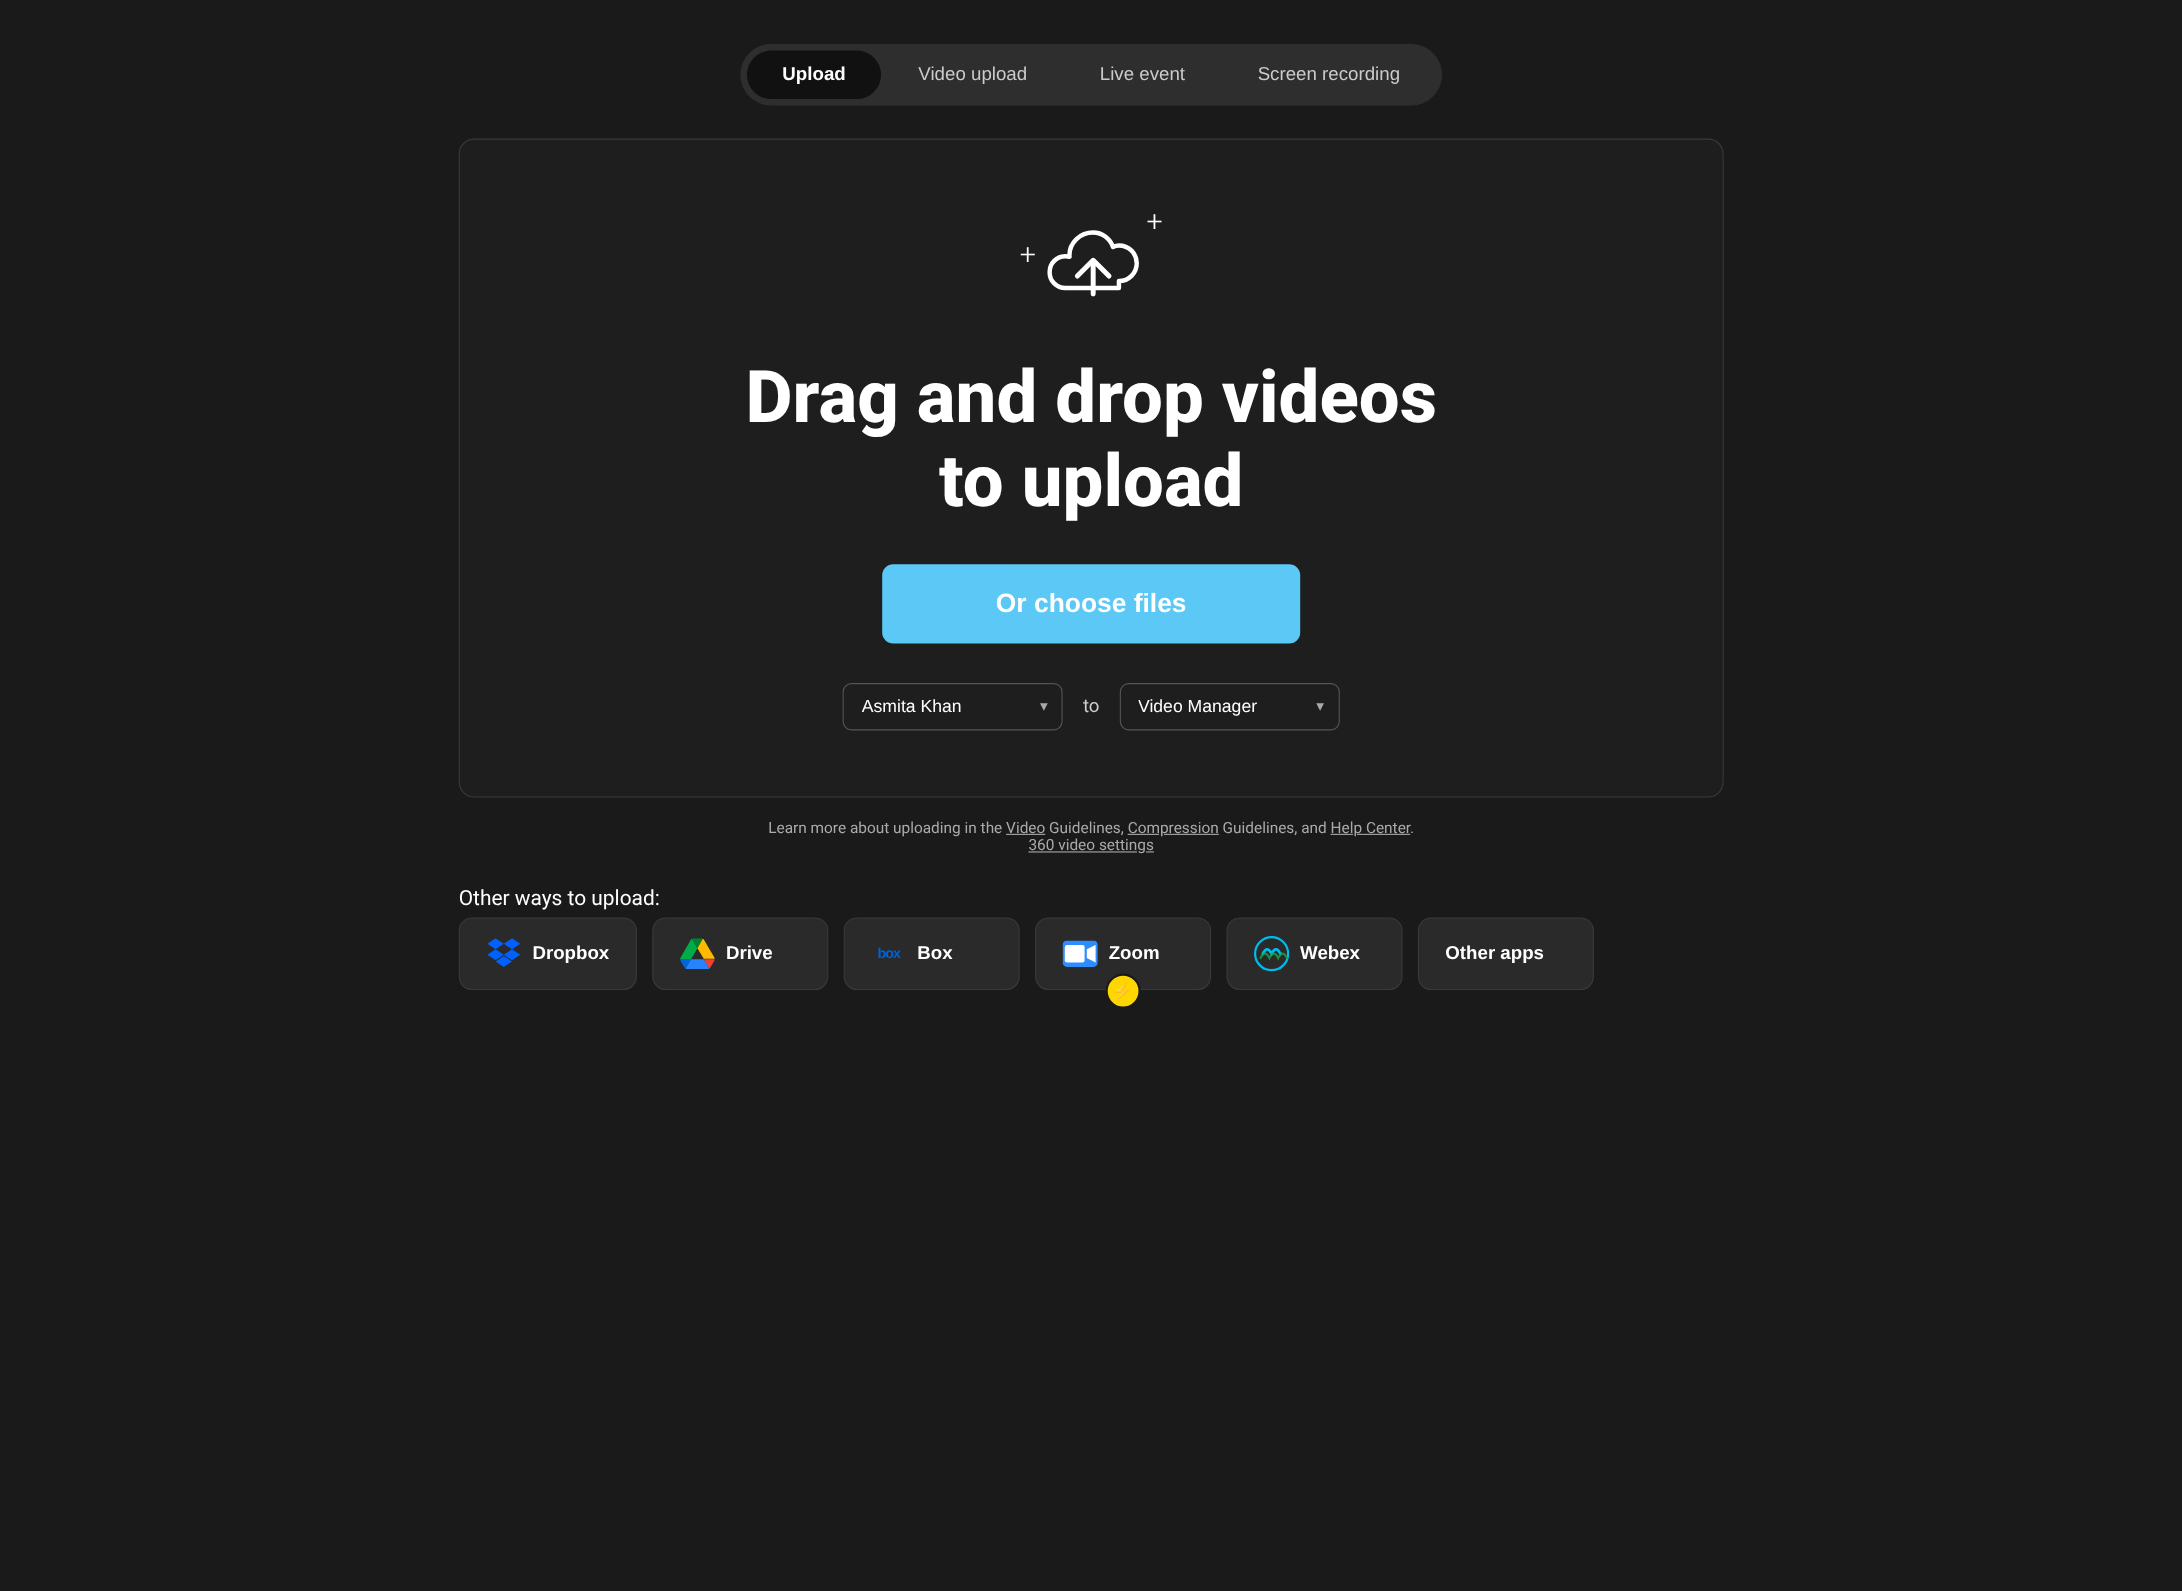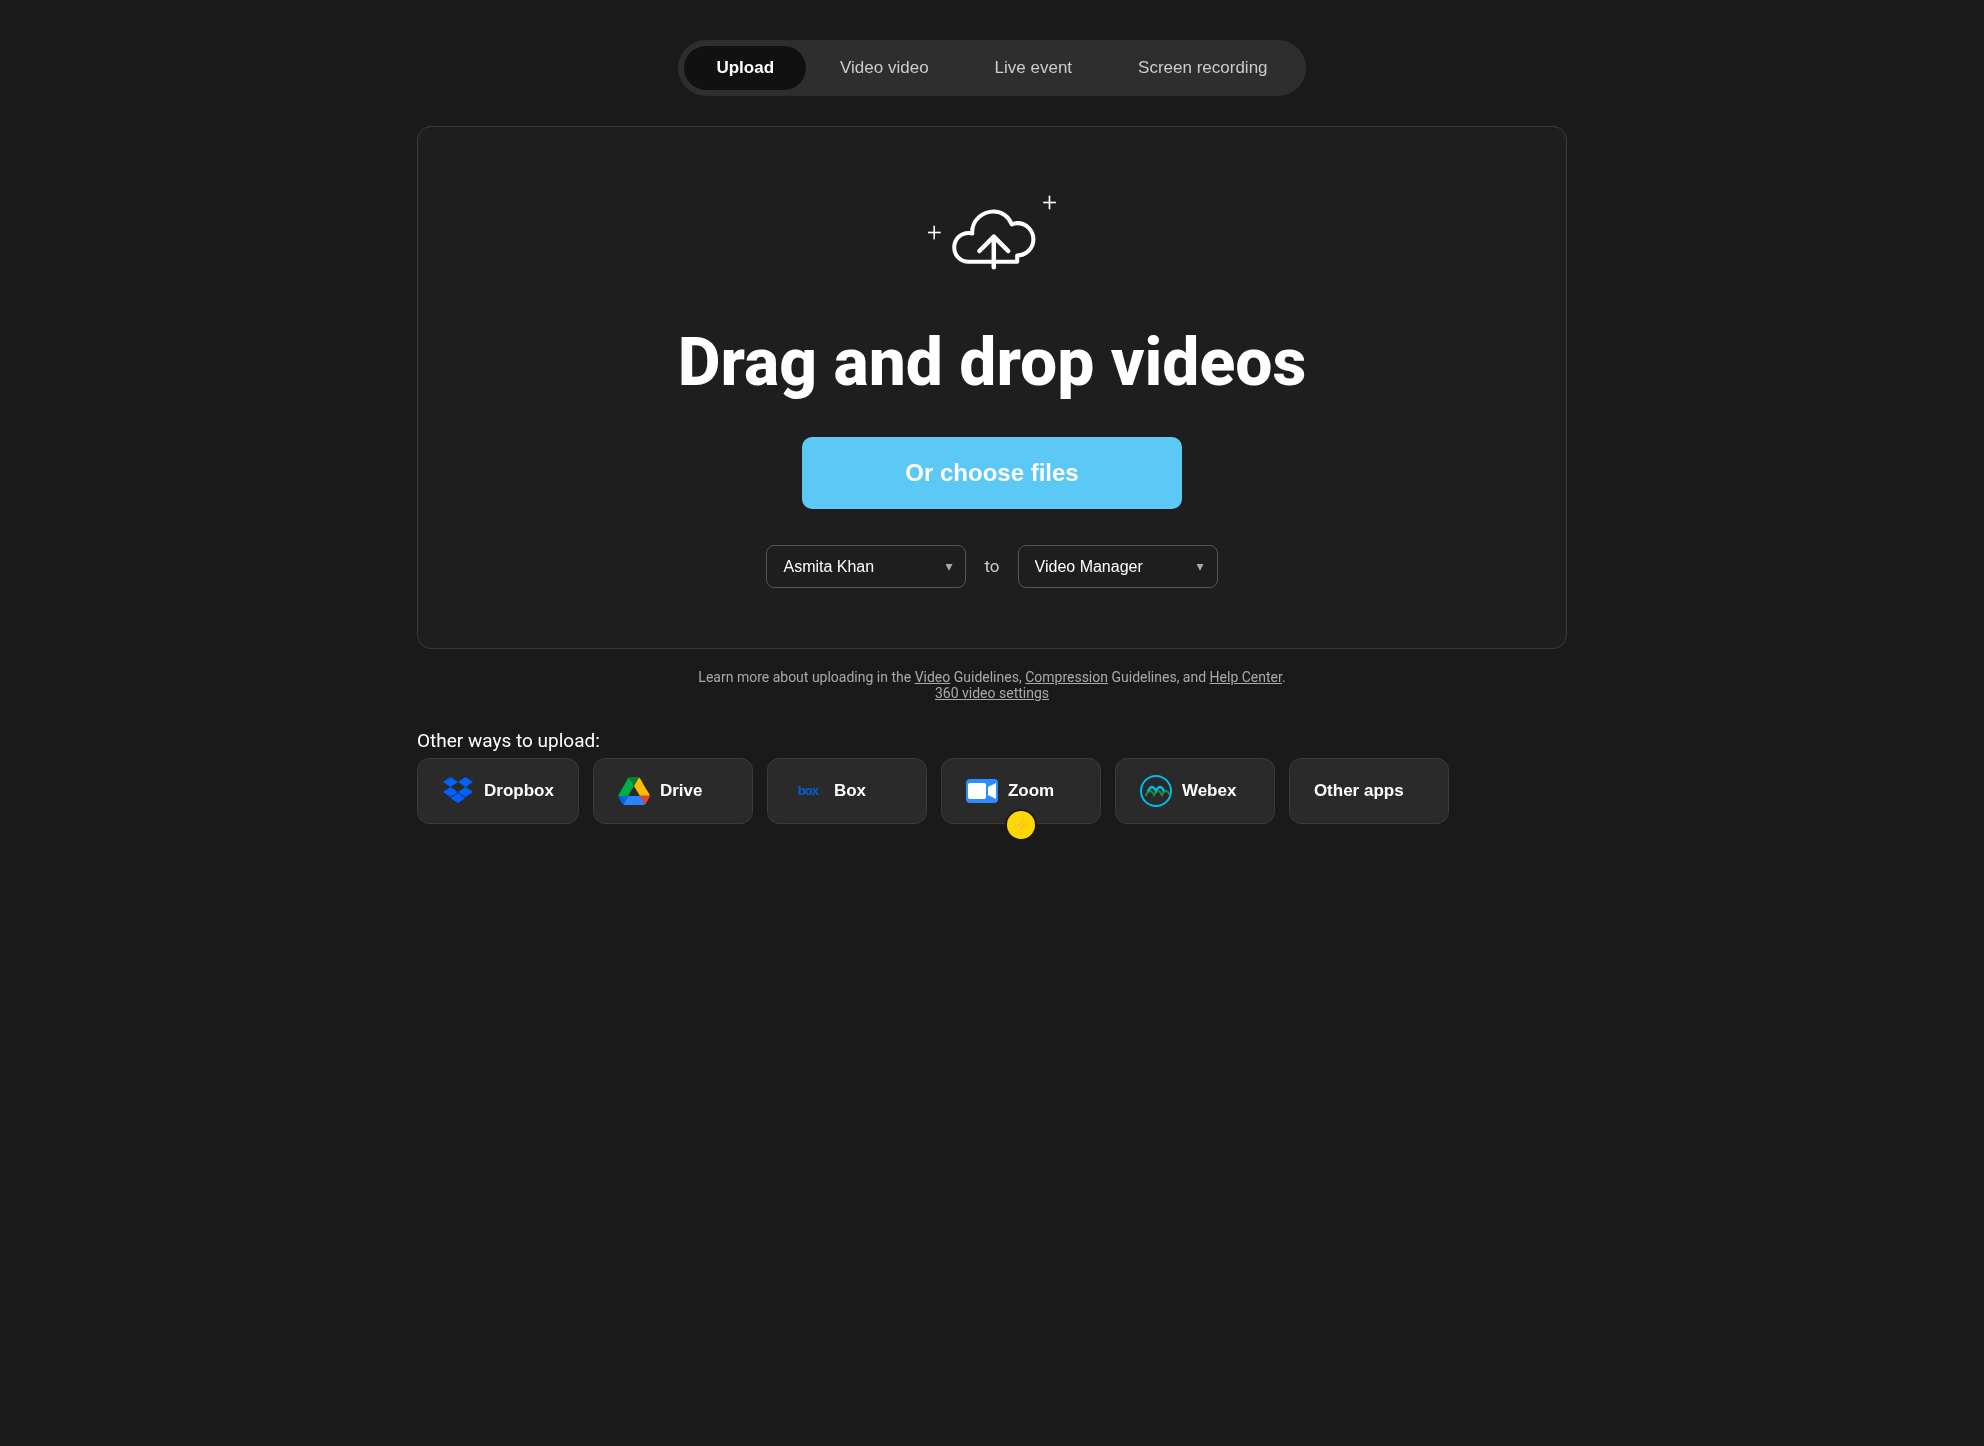--- a/index.html
+++ b/index.html
@@ -250,41 +250,42 @@
     select option {
       background: #2a2a2a;
       color: #fff;
     }
   </style>
 </head>
 <body>
 
 <nav class="tab-bar">
   <button class="tab active">Upload</button>
-  <button class="tab">Video video</button>
+  <button class="tab">Video upload</button>
   <button class="tab">Live event</button>
   <button class="tab">Screen recording</button>
 </nav>
 
 <div class="upload-container">
 
   <div class="cloud-icon-wrapper">
     <span class="plus-sign plus-tl">+</span>
     <span class="plus-sign plus-tr">+</span>
     <svg class="cloud-svg" viewBox="0 0 100 80" fill="none" xmlns="http://www.w3.org/2000/svg">
 
       <path d="M78 55 C88 55 96 47 96 37 C96 27 88 19 78 19 C76 19 74 19.5 72 20.5 C69 12 61 6 52 6 C39 6 28 16 28 29 C28 29.5 28 30 28.1 30.5 C26.7 30.2 25.4 30 24 30 C15 30 8 37 8 46 C8 55 15 62 24 62 L78 62 Z" fill="none" stroke="white" stroke-width="4.5" stroke-linejoin="round"></path>
 
       <line x1="52" y1="68" x2="52" y2="35" stroke="white" stroke-width="5" stroke-linecap="round"></line>
       <polyline points="36,50 52,34 68,50" fill="none" stroke="white" stroke-width="5" stroke-linecap="round" stroke-linejoin="round"></polyline>
     </svg>
   </div>
 
   <h1 class="drag-heading">
     <span>Drag and drop videos</span><br>
+    <span>to upload</span>
   </h1>
 
   <button class="choose-files-btn">Or choose files</button>
 
   <div class="account-row">
     <div class="select-wrapper">
       <select>
         <option>Asmita Khan</option>
       </select>
     </div>

